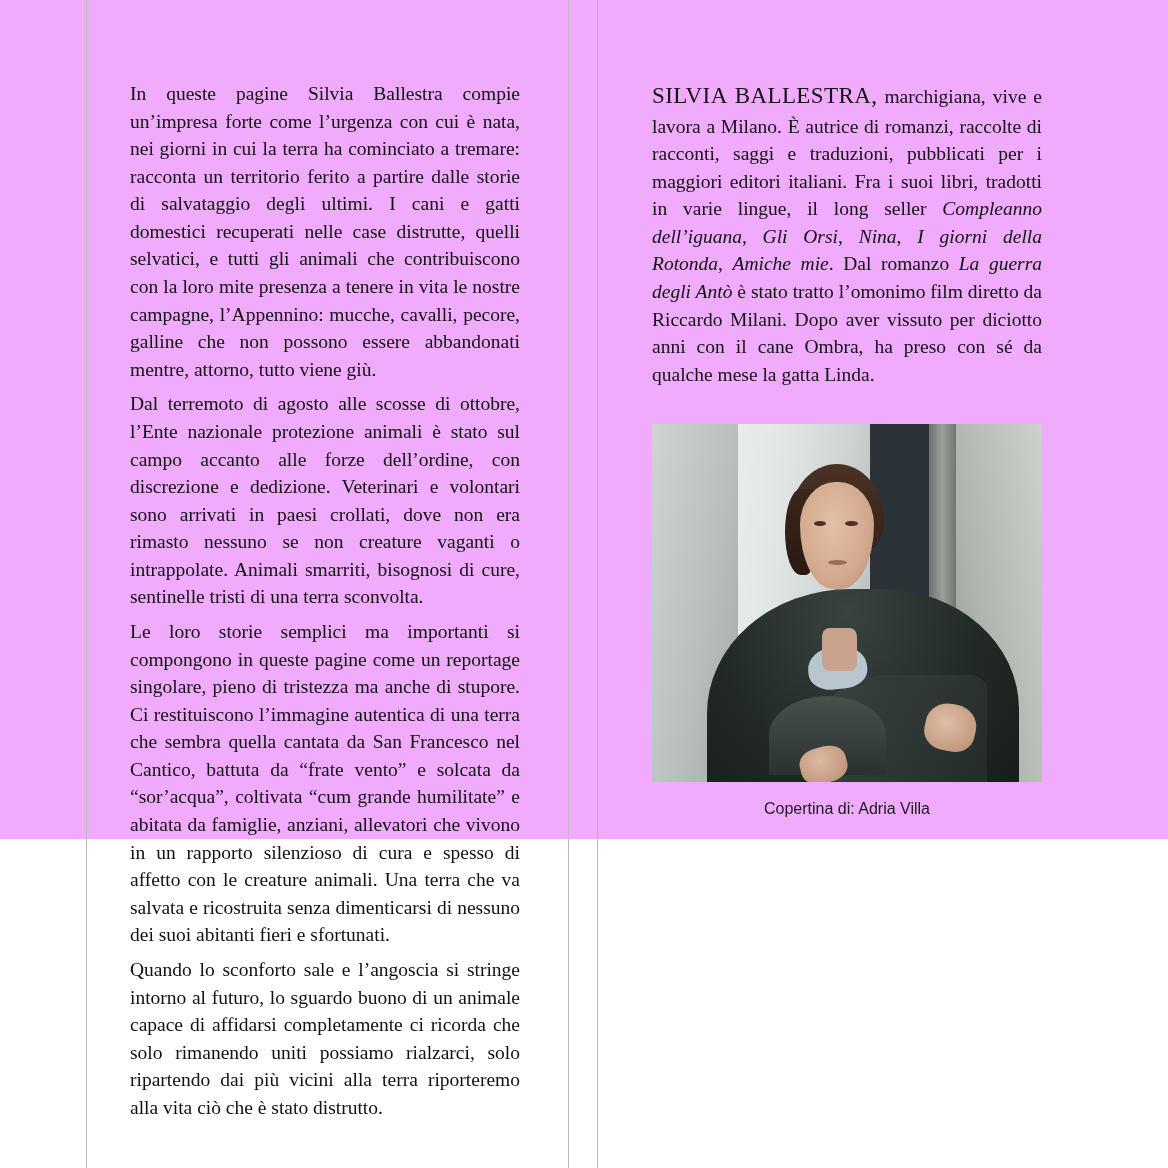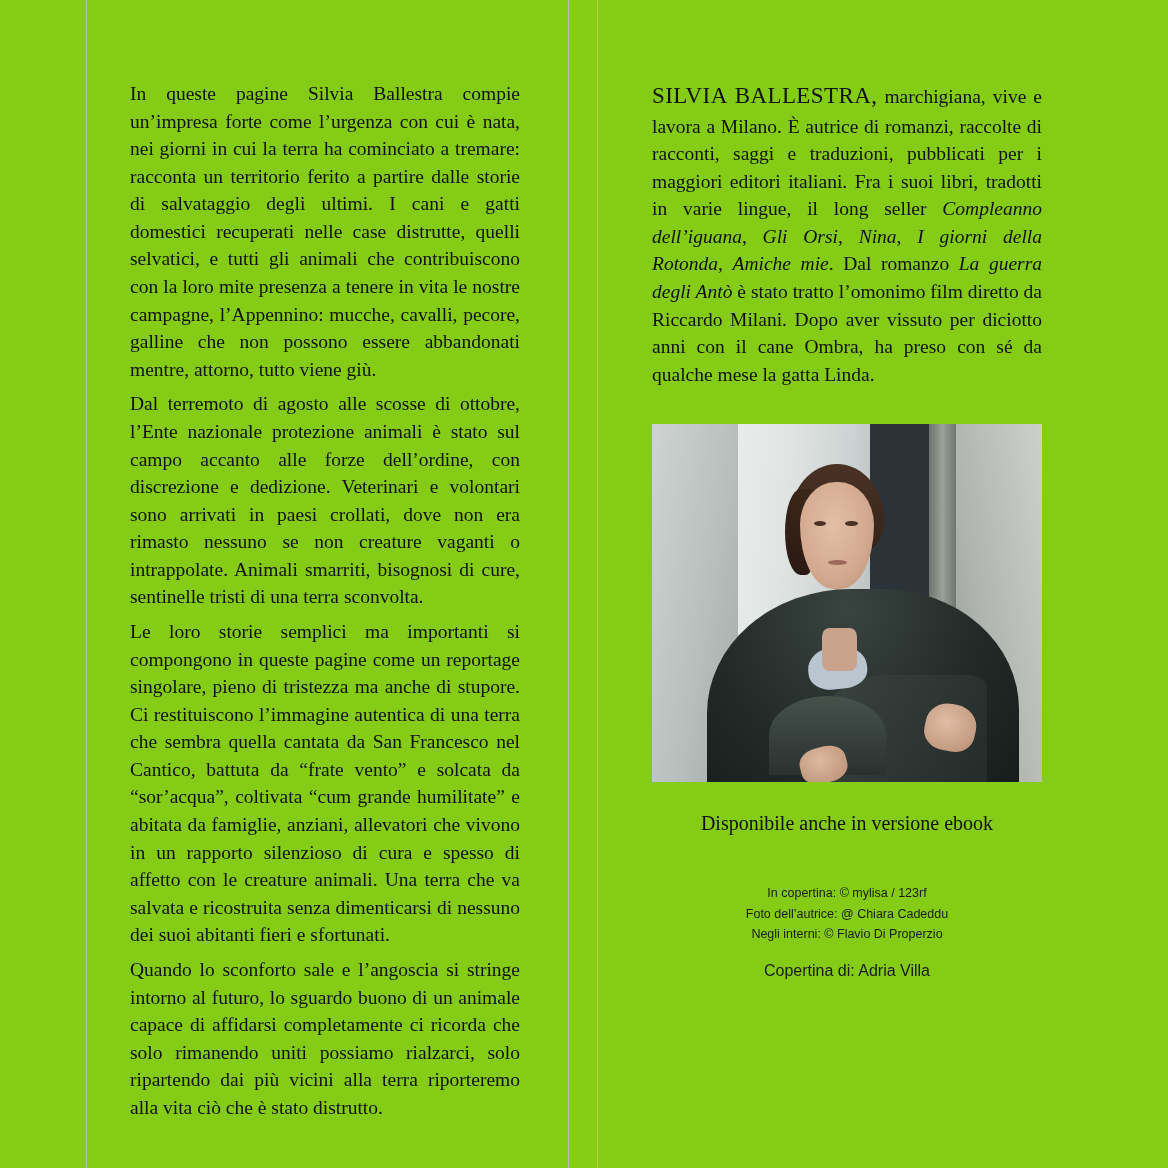--- a/index.html
+++ b/index.html
@@ -9,22 +9,22 @@
   }
   body {
     width: 1168px;
     height: 1168px;
     font-family: "Liberation Serif", serif;
     overflow: hidden;
   }
   .page {
     position: relative;
     width: 1168px;
-    height: 1168px;
-    background: #84cc16;
+    height: 839px;
+    background: #f0abfc;
   }
   
   .rule {
     position: absolute;
     top: 0;
     width: 1px;
     height: 1168px;
     background: #b9b9b9;
   }
   .rule-1 { left: 86px; }
@@ -218,24 +218,18 @@
       <div class="hair"></div>
       <div class="hair-side"></div>
       <div class="face"></div>
       <div class="eye-l"></div>
       <div class="eye-r"></div>
       <div class="mouth"></div>
       <div class="hand"></div>
       <div class="hand2"></div>
     </div>
 
-    <div class="ebook">Disponibile anche in versione ebook</div>
-
-    <div class="credits">
-      <div>In copertina: © mylisa / 123rf</div>
-      <div>Foto dell’autrice: @ Chiara Cadeddu</div>
-      <div>Negli interni: © Flavio Di Properzio</div>
-    </div>
+
 
     <div class="cover-by">Copertina di: Adria Villa</div>
   </div>
 
 </div>
 
 </body></html>

